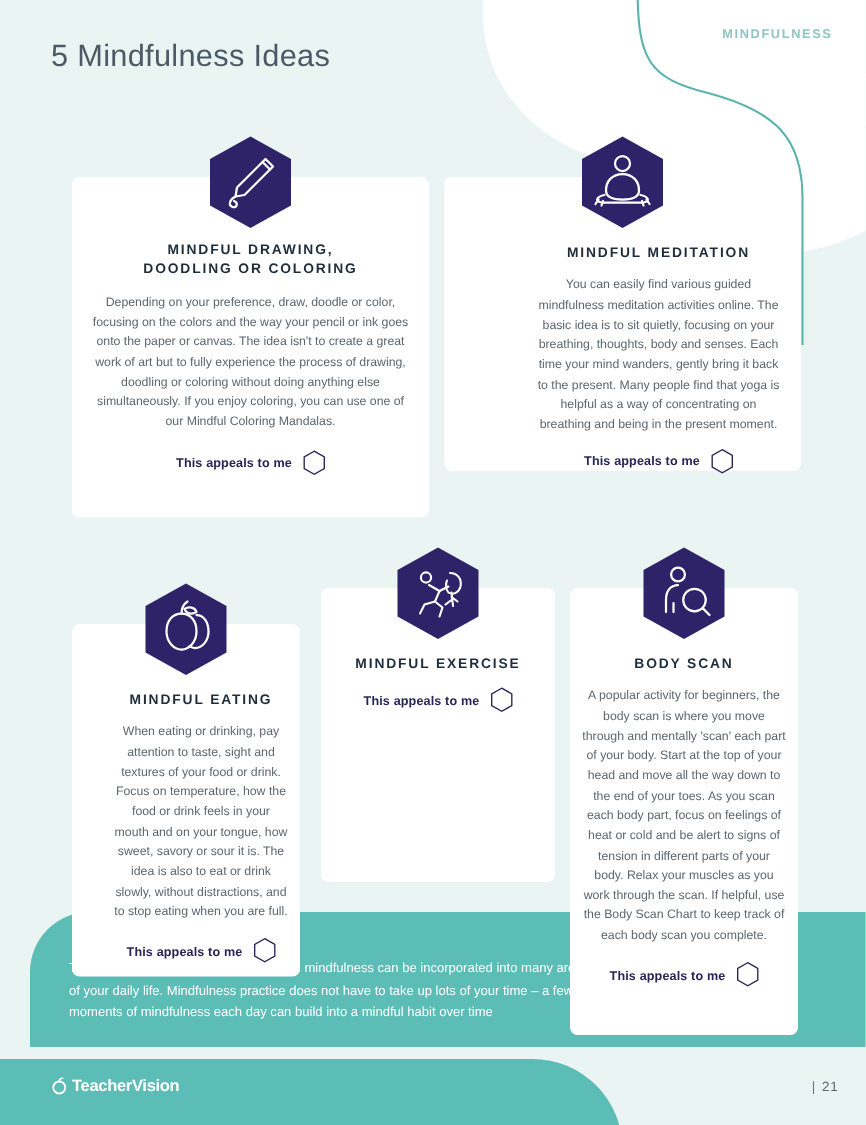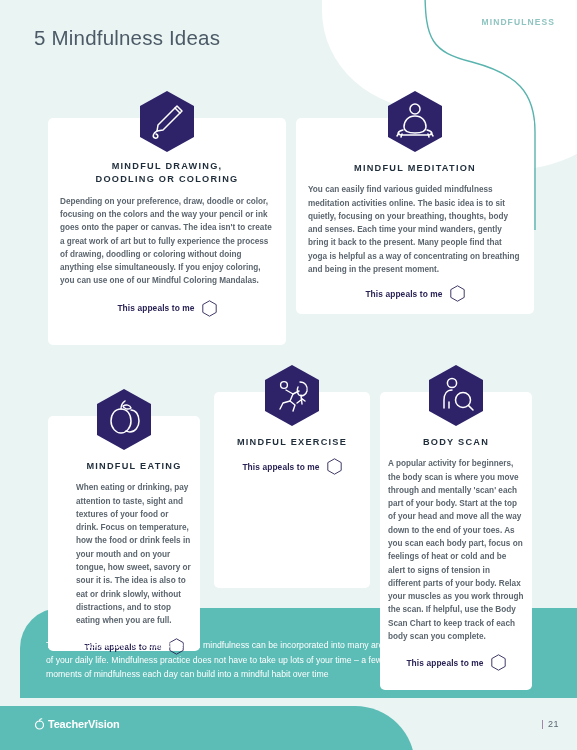--- a/index.html
+++ b/index.html
@@ -161,43 +161,44 @@
   }
   .card-title {
     text-align: center;
     color: #1f2d3a;
     font-weight: bold;
     font-size: 9.2px;
     letter-spacing: 1.25px;
     line-height: 1.45;
   }
   .card-body {
+    text-align: center;
     color: #5c666f;
     font-size: 8.2px;
     line-height: 1.62;
-    font-weight: bold;
+    font-weight: normal;
   }
   .appeals {
     display: flex;
     align-items: center;
     justify-content: center;
     gap: 7px;
   }
   .appeals-label {
     font-size: 8.4px;
     font-weight: bold;
     color: #2a2456;
     letter-spacing: 0.1px;
     text-align: right;
   }
   .hexcheck { width: 15px; height: 17px; display: block; }
 
   
   #card-drawing   { left: 48px;  top: 118px; width: 238px; height: 227px; }
-  #card-meditation{ left: 296px; top: 118px; width: 238px; height: 196px; }
+  #card-meditation{ left: 296px; top: 118px; width: 238px; height: 196px; padding-left: 48px; }
   #card-eating    { left: 48px;  top: 416px; width: 152px; height: 235px; padding-left: 20px; }
   #card-exercise  { left: 214px; top: 392px; width: 156px; height: 196px; }
   #card-bodyscan  { left: 380px; top: 392px; width: 152px; height: 298px; }
 
   .card-inner { padding: 44px 12px 0 12px; }
   #card-drawing  .card-inner { padding-top: 42px; }
   #card-eating   .card-inner,
   #card-exercise .card-inner,
   #card-bodyscan .card-inner { padding: 44px 8px 0 8px; }
 

